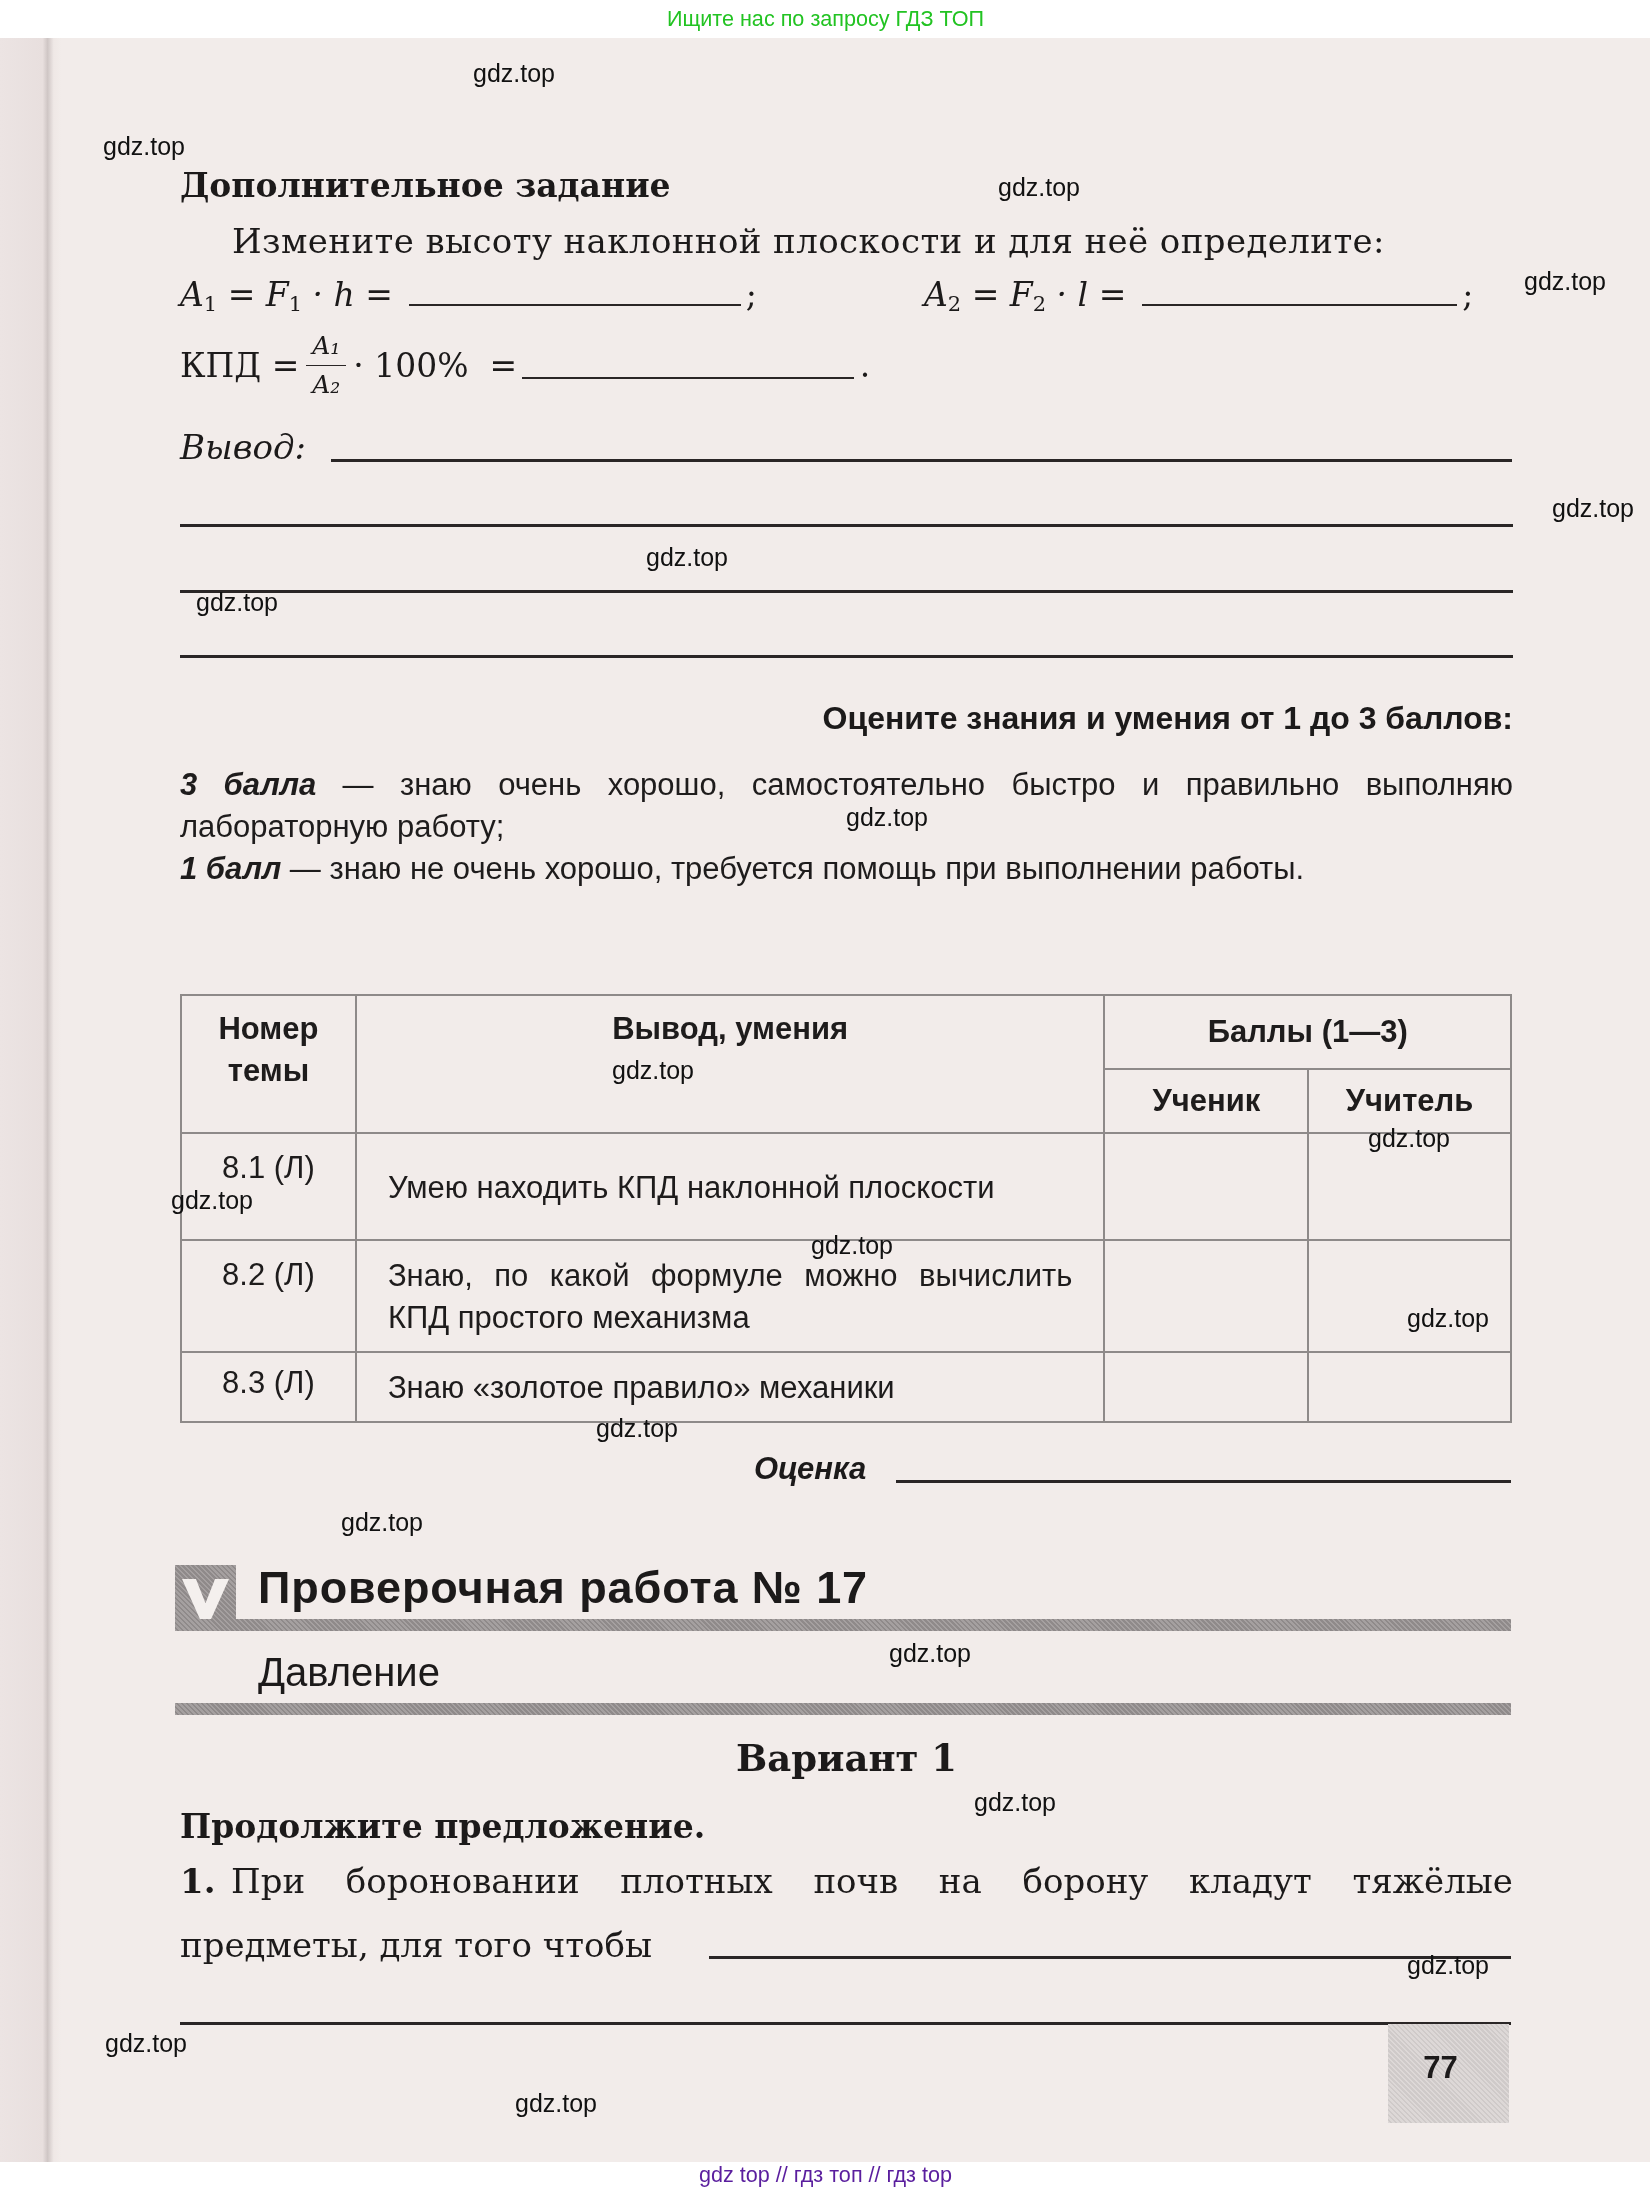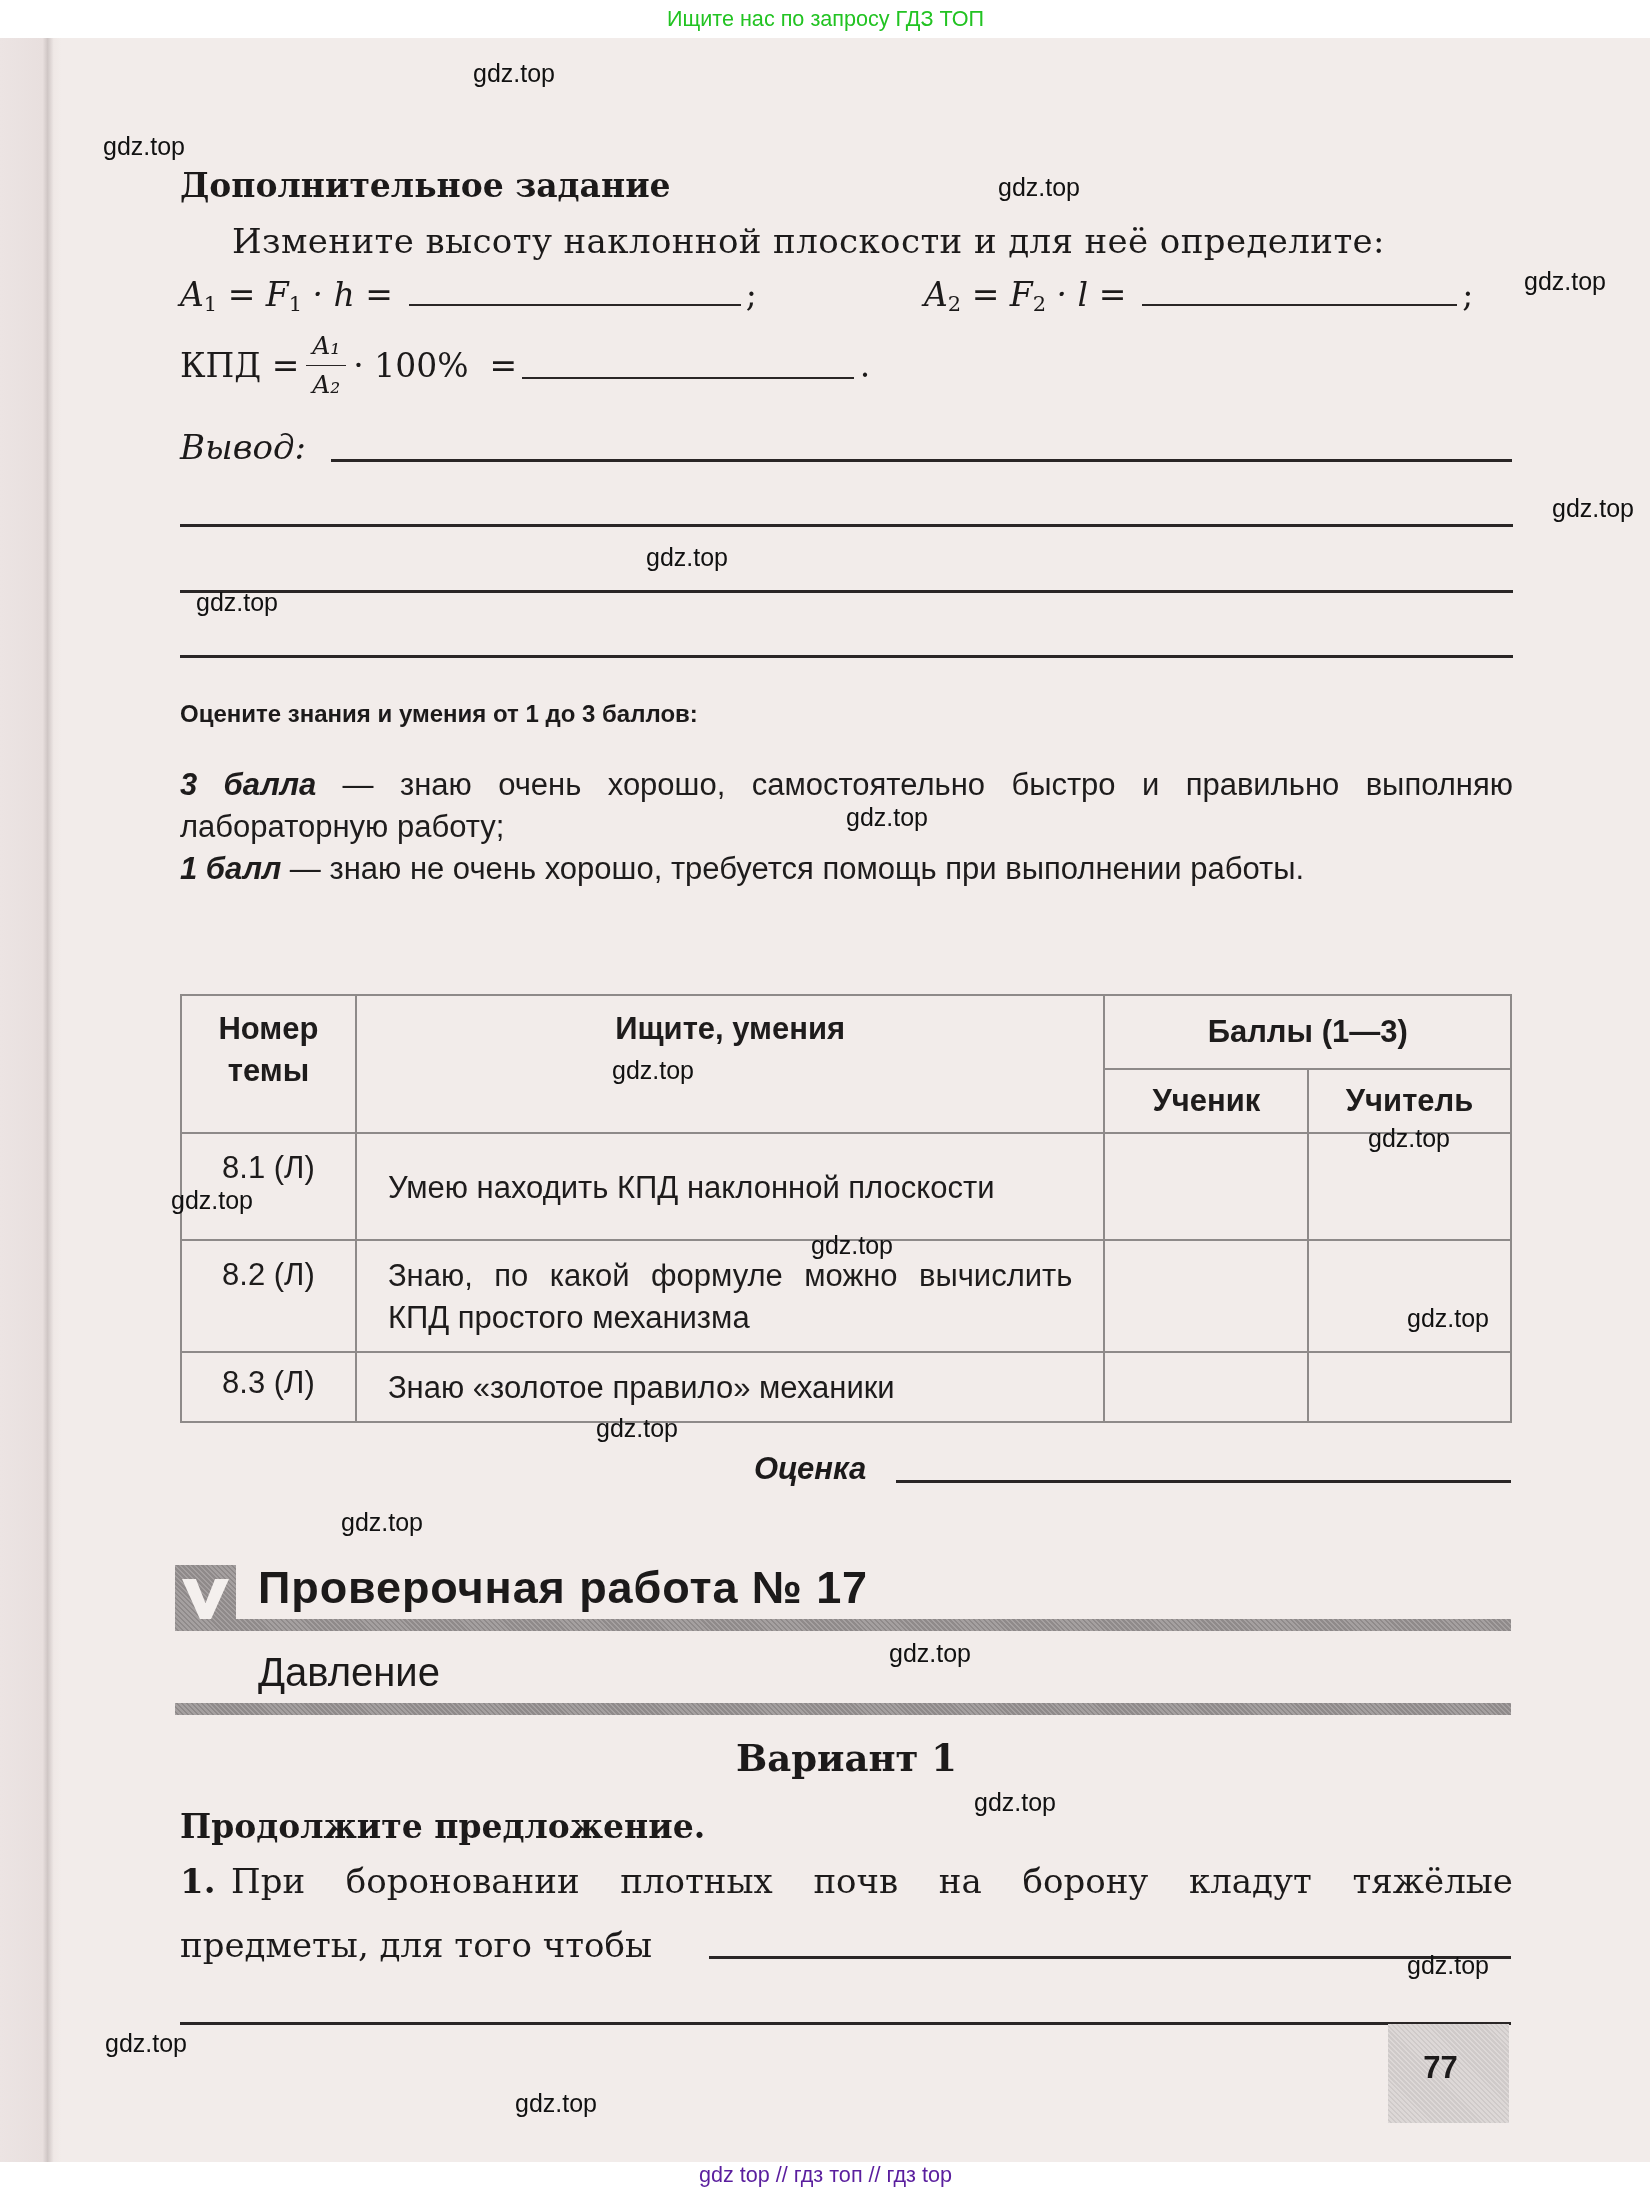--- a/index.html
+++ b/index.html
@@ -114,38 +114,38 @@
   <span class="blank" style="width:332px; margin-top:24px;"></span>
   <span>.</span>
 </div>
 
 <div class="abs serif ital" style="left:180px; top:427px; font-size:34px;">Вывод:</div>
 <div class="hline" style="left:331px; top:459px; width:1181px;"></div>
 <div class="hline" style="left:180px; top:524px; width:1333px;"></div>
 <div class="hline" style="left:180px; top:590px; width:1333px;"></div>
 <div class="hline" style="left:180px; top:655px; width:1333px;"></div>
 
-<div class="abs sans bold" style="left:180px; width:1333px; top:700px; font-size:24px; text-align:left;">Оцените знания и умения от 1 до 3 баллов:</div>
+<div class="abs sans bold" style="left:180px; width:1333px; top:700px; font-size:32px; text-align:right;">Оцените знания и умения от 1 до 3 баллов:</div>
 
 <div class="abs para" style="left:180px; top:764px; width:1333px; text-align:justify;">
   <div><b>3 балла</b><span> — знаю очень хорошо, самостоятельно быстро и правильно выполняю лабораторную работу;</span></div>
   <div><b>1 балл</b><span> — знаю не очень хорошо, требуется помощь при выполнении работы.</span></div>
 </div>
 
 <table class="score">
   <colgroup>
     <col style="width:175px">
       <col style="width:750px">
       <col style="width:204px">
       <col style="width:203px">
   </colgroup>
   <tbody>
       <tr style="height:74px;">
     <th rowspan="2" style="vertical-align:top; padding-top:12px;"><span style="display:inline-block; width:130px;">Номер темы</span></th>
-    <th rowspan="2" style="vertical-align:top; padding-top:12px;">Ищите, умения</th>
+    <th rowspan="2" style="vertical-align:top; padding-top:12px;">Вывод, умения</th>
     <th colspan="2">Баллы (1—3)</th>
   </tr>
   <tr style="height:64px;">
     <th>Ученик</th>
     <th>Учитель</th>
   </tr>
   <tr style="height:107px;">
     <td class="num">8.1 (Л)</td>
     <td class="desc">Умею находить КПД наклонной плоскости</td>
     <td></td>

